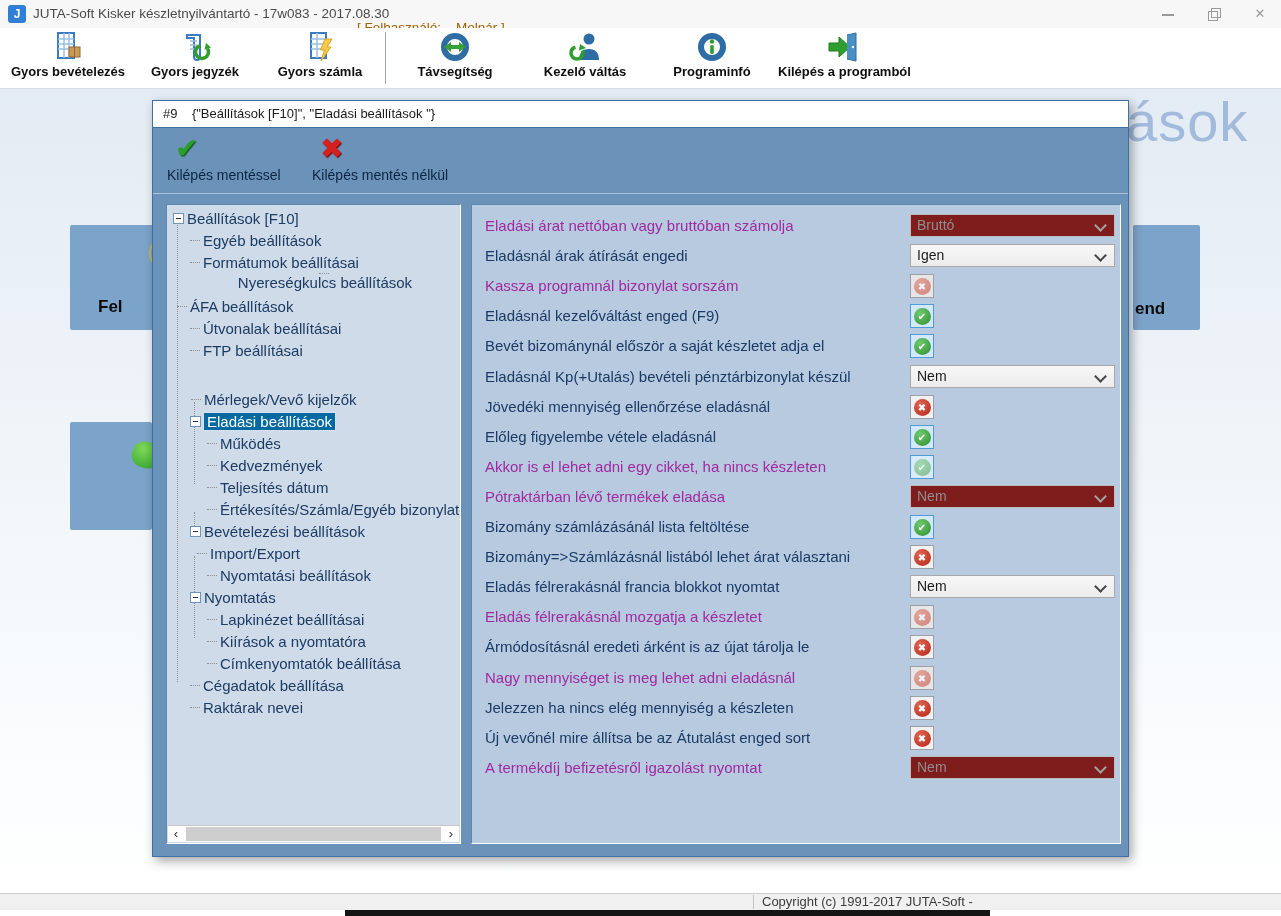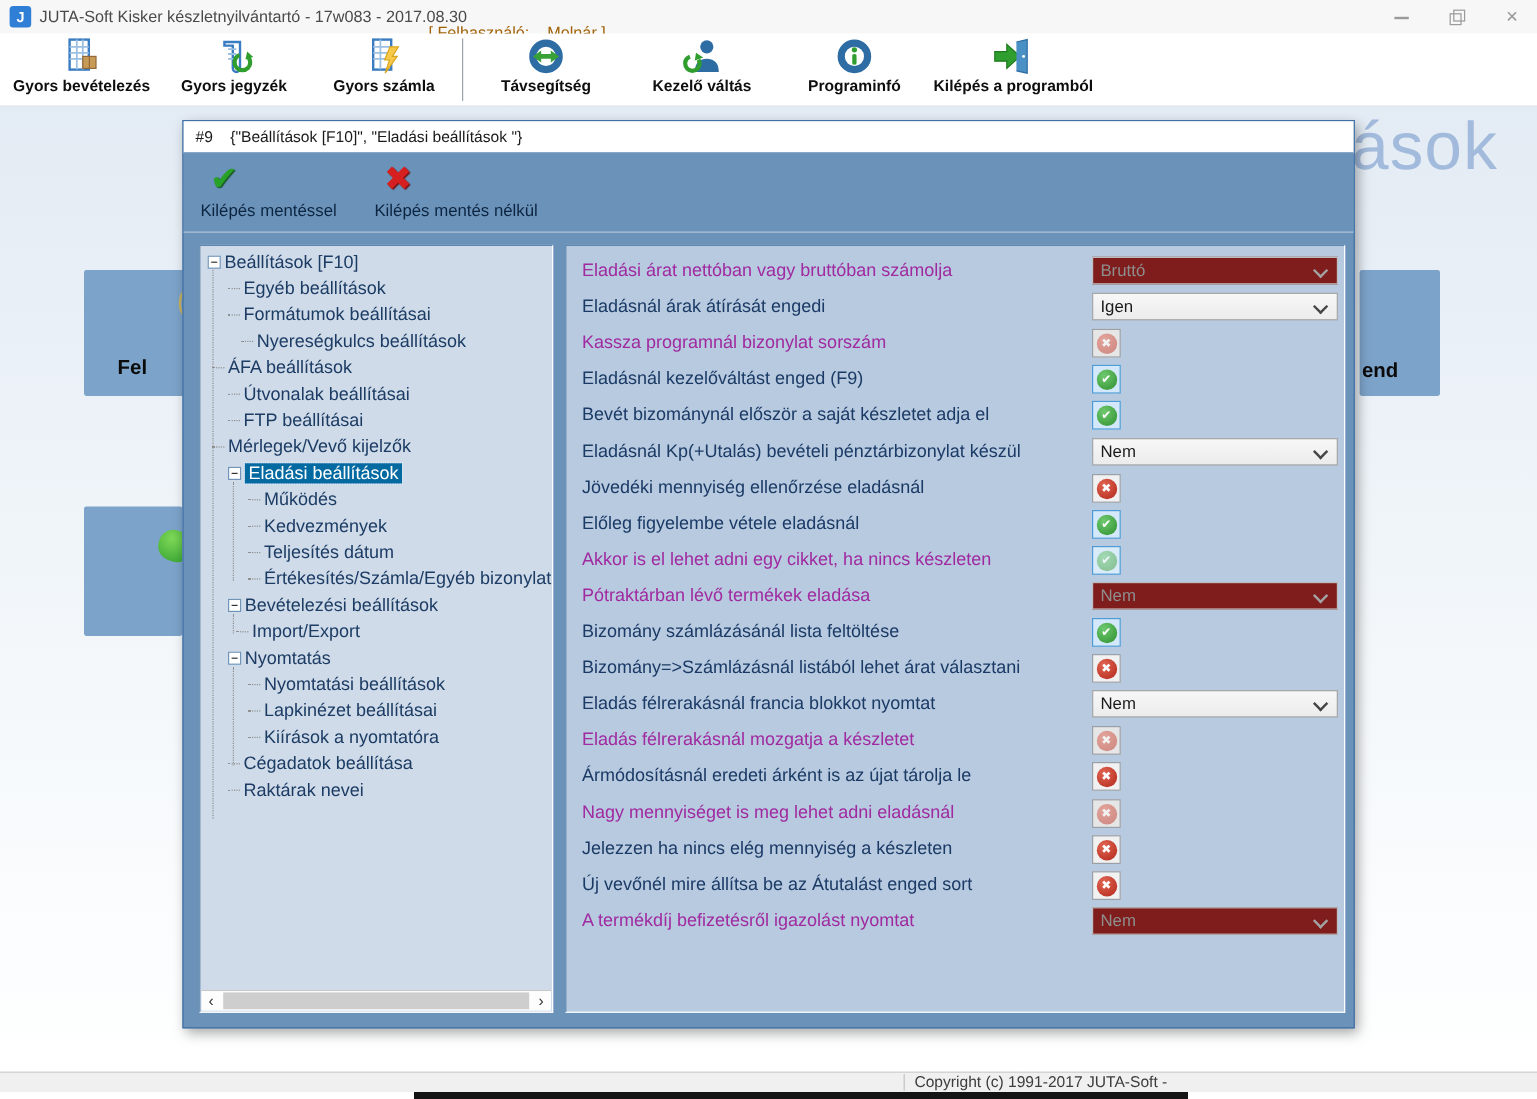--- a/index.html
+++ b/index.html
@@ -238,37 +238,37 @@
               <span class="tlabel">Beállítások [F10]</span>
             </div>
             <div class="titem" style="padding-left: 23px;">
               <span class="stub"></span>
               <span class="tlabel">Egyéb beállítások</span>
             </div>
             <div class="titem" style="padding-left: 23px;">
               <span class="stub"></span>
               <span class="tlabel">Formátumok beállításai</span>
             </div>
-            <div class="titem" style="padding-left: 34px;">
+            <div class="titem" style="padding-left: 23px; flex-direction: column;">
               <span class="stub"></span>
               <span class="tlabel">Nyereségkulcs beállítások</span>
             </div>
             <div class="titem" style="padding-left: 10px;">
               <span class="stub"></span>
               <span class="tlabel">ÁFA beállítások</span>
             </div>
             <div class="titem" style="padding-left: 23px;">
               <span class="stub"></span>
               <span class="tlabel">Útvonalak beállításai</span>
             </div>
             <div class="titem" style="padding-left: 23px;">
               <span class="stub"></span>
               <span class="tlabel">FTP beállításai</span>
             </div>
-            <div class="titem" style="padding-left: 10px;">
+            <div class="titem" style="padding-left: 24px; margin-top: 27px;">
               <span class="stub"></span>
               <span class="tlabel">Mérlegek/Vevő kijelzők</span>
             </div>
             <div class="titem" style="padding-left: 23px;">
               <span class="expander">
                 <i></i>
               </span>
               <span class="tlabel sel">Eladási beállítások</span>
             </div>
             <div class="titem" style="padding-left: 40px;">
@@ -290,37 +290,41 @@
             <div class="titem" style="padding-left: 23px;">
               <span class="expander">
                 <i></i>
               </span>
               <span class="tlabel">Bevételezési beállítások</span>
             </div>
             <div class="titem" style="padding-left: 30px;">
               <span class="stub"></span>
               <span class="tlabel">Import/Export</span>
             </div>
+            <div class="titem" style="padding-left: 40px;">
+              <span class="stub"></span>
+              <span class="tlabel">Nyomtatási beállítások</span>
+            </div>
             <div class="titem" style="padding-left: 23px;">
               <span class="expander">
                 <i></i>
               </span>
               <span class="tlabel">Nyomtatás</span>
             </div>
             <div class="titem" style="padding-left: 40px;">
               <span class="stub"></span>
-              <span class="tlabel">Nyomtatási beállítások</span>
-            </div>
-            <div class="titem" style="padding-left: 40px;">
-              <span class="stub"></span>
               <span class="tlabel">Lapkinézet beállításai</span>
             </div>
             <div class="titem" style="padding-left: 40px;">
               <span class="stub"></span>
               <span class="tlabel">Kiírások a nyomtatóra</span>
+            </div>
+            <div class="titem" style="padding-left: 40px;">
+              <span class="stub"></span>
+              <span class="tlabel">Címkenyomtatók beállítása</span>
             </div>
             <div class="titem" style="padding-left: 23px;">
               <span class="stub"></span>
               <span class="tlabel">Cégadatok beállítása</span>
             </div>
             <div class="titem" style="padding-left: 23px;">
               <span class="stub"></span>
               <span class="tlabel">Raktárak nevei</span>
             </div>
           </div>

